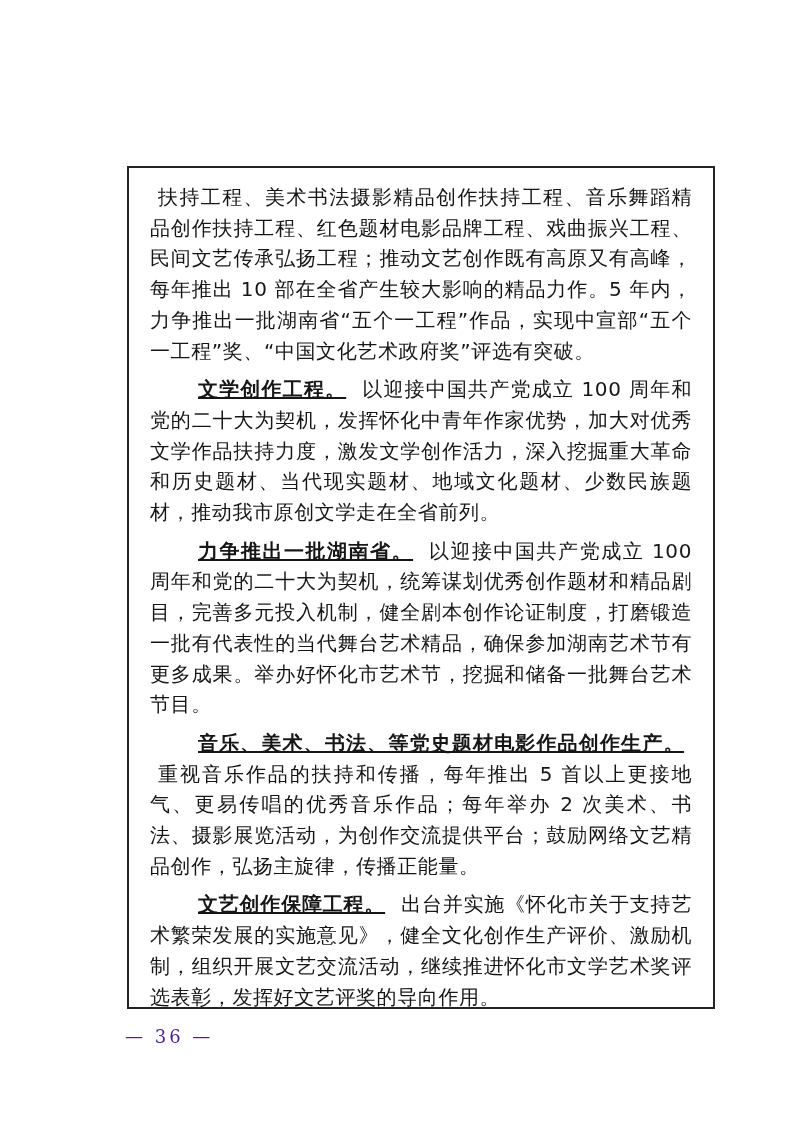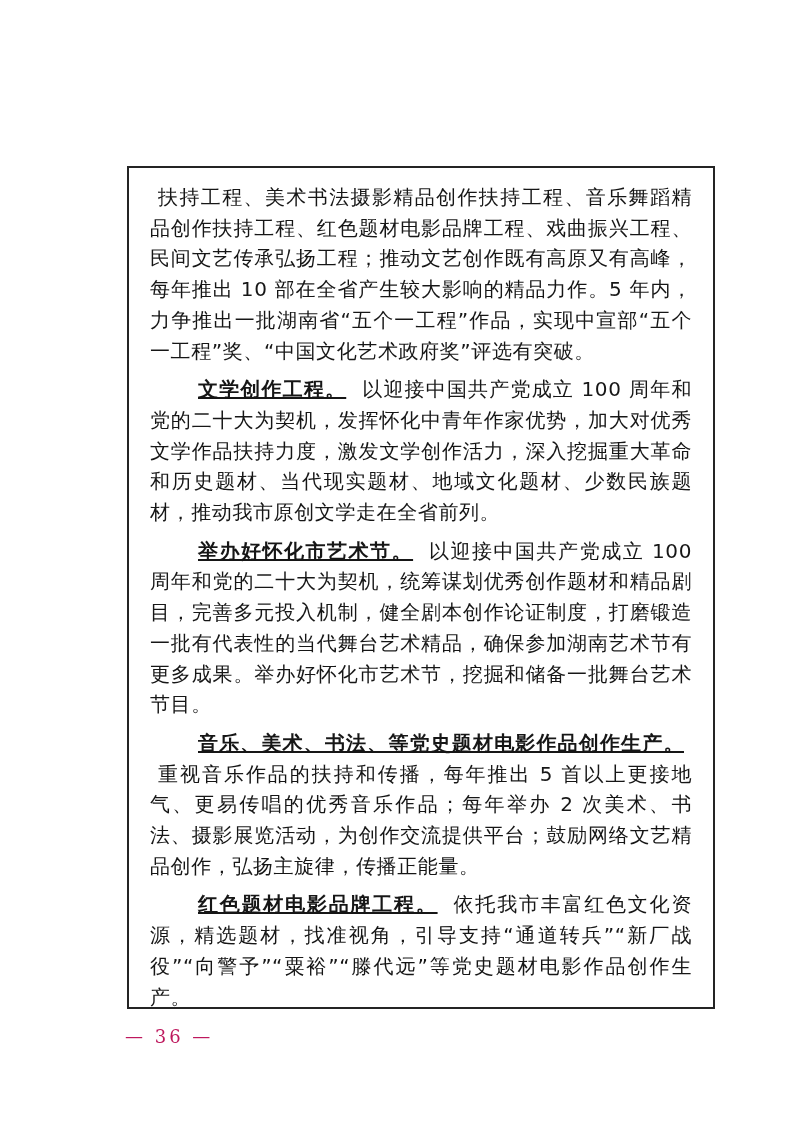--- a/index.html
+++ b/index.html
@@ -34,39 +34,38 @@
   }
   .para.continuation { text-indent: 0; }
   .para .lead { font-weight: 700; text-decoration: underline; }
   .footer {
     position: absolute;
     left: 101px;
     top: 1002px;
     font-family: "DejaVu Serif", serif;
     font-size: 18px;
     letter-spacing: 3px;
-    color: #be185d;
+    color: #4c1d95;
   }
 </style>
 </head>
 <body>
 
 <div class="page">
 
   <div class="content-box">
 
     <p class="para continuation"><span>扶持工程、美术书法摄影精品创作扶持工程、音乐舞蹈精品创作扶持工程、红色题材电影品牌工程、戏曲振兴工程、民间文艺传承弘扬工程；推动文艺创作既有高原又有高峰，每年推出 10 部在全省产生较大影响的精品力作。5 年内，力争推出一批湖南省“五个一工程”作品，实现中宣部“五个一工程”奖、“中国文化艺术政府奖”评选有突破。</span></p>
 
     <p class="para"><b class="lead">文学创作工程。</b><span>以迎接中国共产党成立 100 周年和党的二十大为契机，发挥怀化中青年作家优势，加大对优秀文学作品扶持力度，激发文学创作活力，深入挖掘重大革命和历史题材、当代现实题材、地域文化题材、少数民族题材，推动我市原创文学走在全省前列。</span></p>
 
-    <p class="para"><b class="lead">举办好怀化市艺术节。</b><span>以迎接中国共产党成立 100 周年和党的二十大为契机，统筹谋划优秀创作题材和精品剧目，完善多元投入机制，健全剧本创作论证制度，打磨锻造一批有代表性的当代舞台艺术精品，确保参加湖南艺术节有更多成果。举办好怀化市艺术节，挖掘和储备一批舞台艺术节目。</span></p>
+    <p class="para"><b class="lead">力争推出一批湖南省。</b><span>以迎接中国共产党成立 100 周年和党的二十大为契机，统筹谋划优秀创作题材和精品剧目，完善多元投入机制，健全剧本创作论证制度，打磨锻造一批有代表性的当代舞台艺术精品，确保参加湖南艺术节有更多成果。举办好怀化市艺术节，挖掘和储备一批舞台艺术节目。</span></p>
 
     <p class="para"><b class="lead">音乐、美术、书法、等党史题材电影作品创作生产。</b><span>重视音乐作品的扶持和传播，每年推出 5 首以上更接地气、更易传唱的优秀音乐作品；每年举办 2 次美术、书法、摄影展览活动，为创作交流提供平台；鼓励网络文艺精品创作，弘扬主旋律，传播正能量。</span></p>
 
-    <p class="para"><b class="lead">红色题材电影品牌工程。</b><span>依托我市丰富红色文化资源，精选题材，找准视角，引导支持“通道转兵”“新厂战役”“向警予”“粟裕”“滕代远”等党史题材电影作品创作生产。</span></p>
 
 
     <p class="para"><b class="lead">文艺创作保障工程。</b><span>出台并实施《怀化市关于支持艺术繁荣发展的实施意见》，健全文化创作生产评价、激励机制，组织开展文艺交流活动，继续推进怀化市文学艺术奖评选表彰，发挥好文艺评奖的导向作用。</span></p>
 
   </div>
 
   <div class="footer">— 36 —</div>
 
 </div>
 

